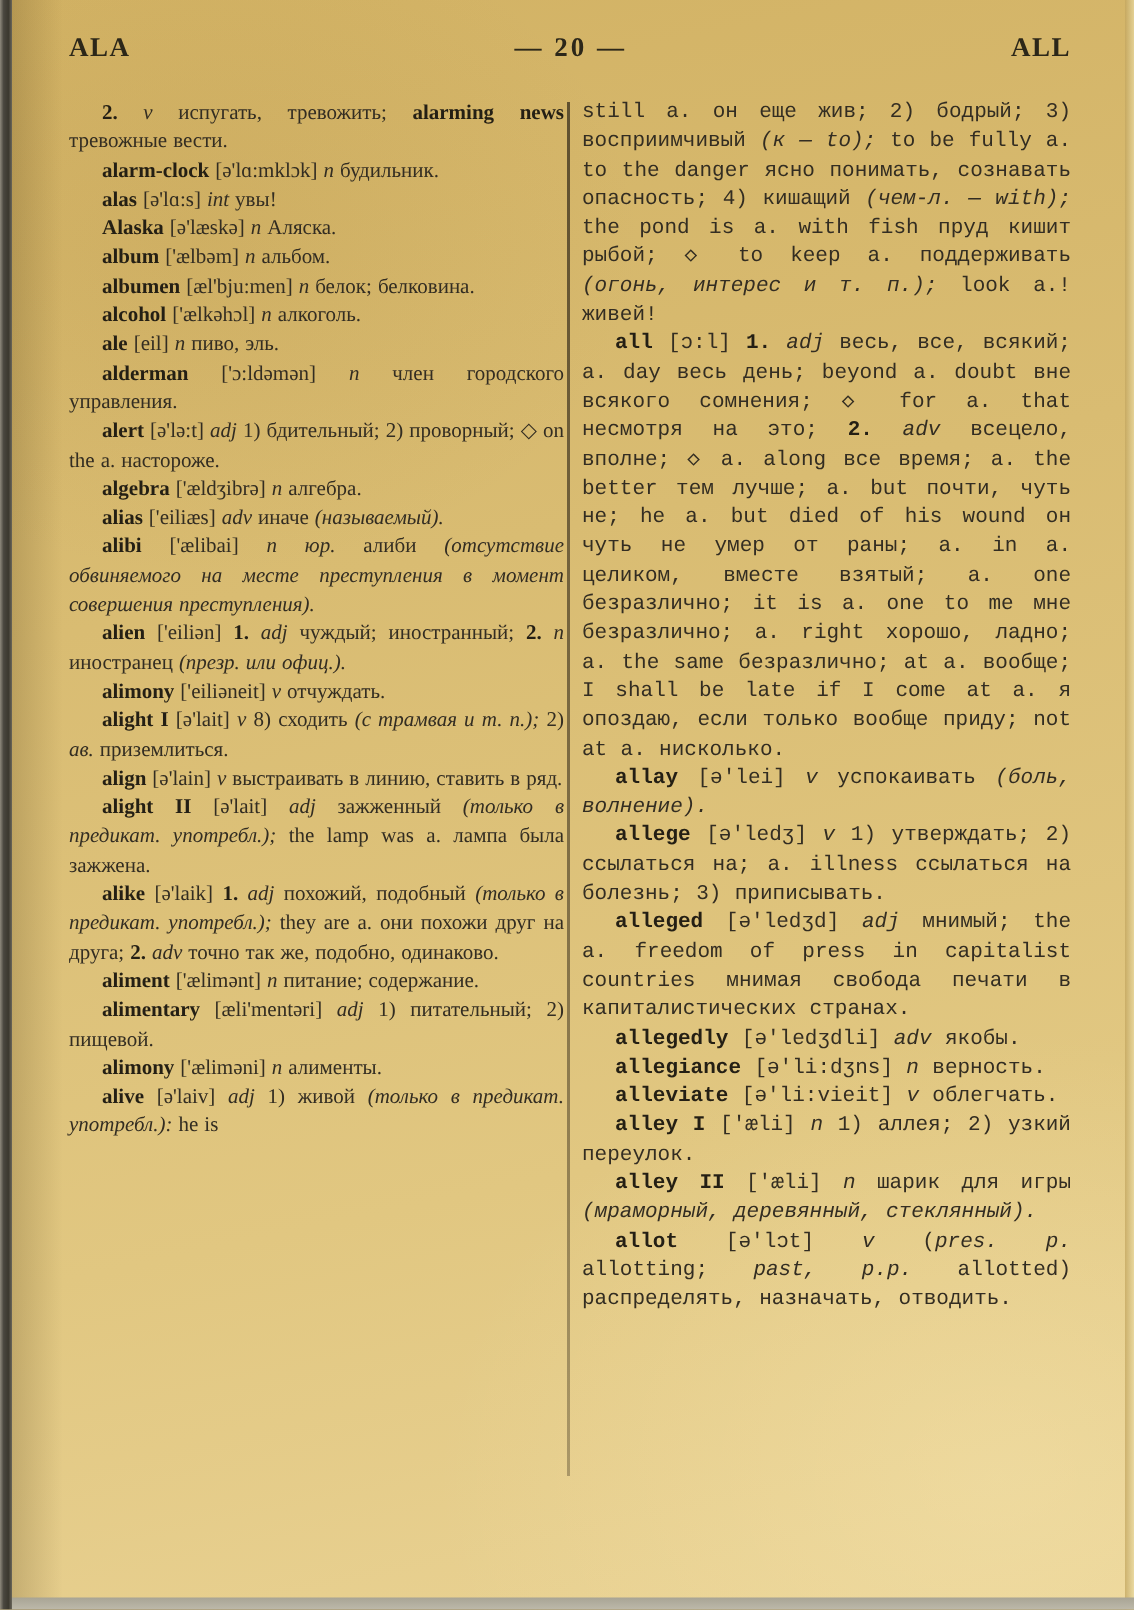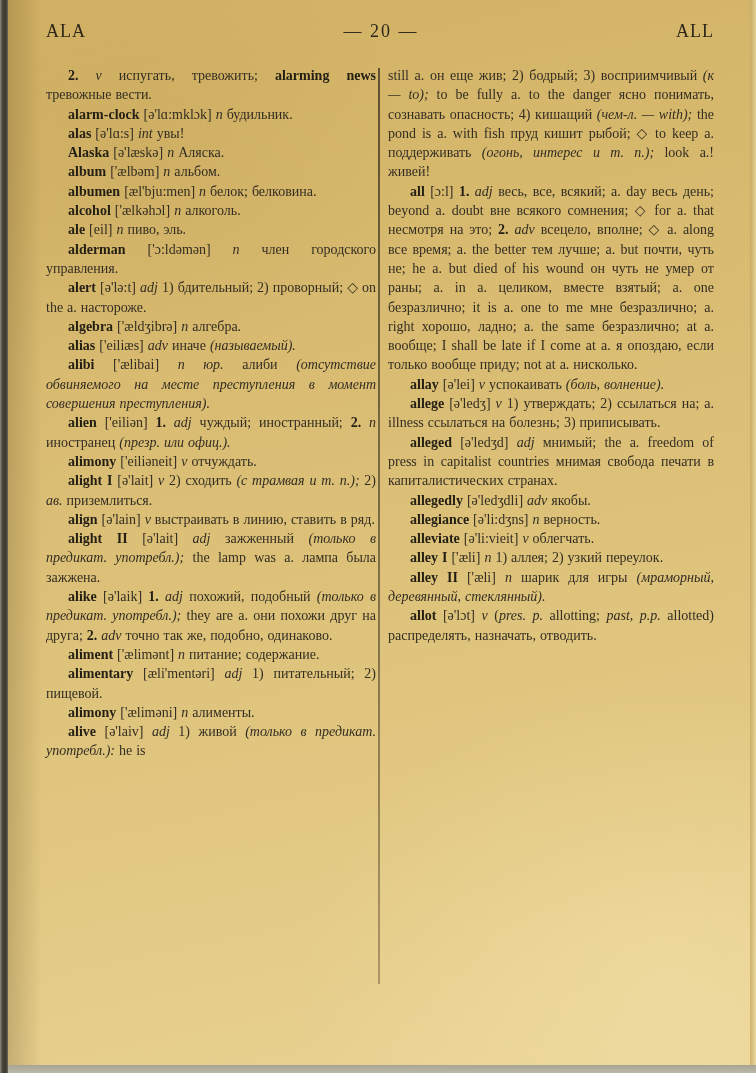--- a/index.html
+++ b/index.html
@@ -22,32 +22,32 @@
   }
   .edge-left{position:absolute;left:0;top:0;width:8px;height:100%;
     background:linear-gradient(90deg,#8f8a7d 0%,#4a473f 30%,#3b382f 70%,#6a665a 100%);}
   .edge-bottom{position:absolute;left:8px;right:0;bottom:0;height:8px;
     background:linear-gradient(180deg,#a8a494,#bdb9aa);}
   .edge-right{position:absolute;right:0;top:0;width:6px;height:100%;
     background:linear-gradient(270deg,#e8d9a2,#c2a55e);opacity:.75;}
   .header{
     position:absolute;top:21px;left:46px;width:668px;
     display:flex;justify-content:space-between;align-items:baseline;
-    font-weight:normal;font-size:18px;letter-spacing:1px;color:#2c2719;
+    font-weight:bold;font-size:18px;letter-spacing:1px;color:#2c2719;
   }
   .header .center{letter-spacing:2px;}
   .divider{position:absolute;left:378px;top:68px;width:2px;height:916px;
     background:linear-gradient(180deg,rgba(56,46,28,0.75) 0%,rgba(56,46,28,0.55) 60%,rgba(56,46,28,0.35) 100%);}
   .col{
     position:absolute;top:66px;text-align:justify;
     font-size:14px;line-height:19.3px;color:#332d22;
     word-spacing:0.5px;
   }
   .col-left{left:46px;width:330px;}
-  .col-right{left:388px;width:326px;}
+  .col-right{left:388px;width:326px;font-family:Liberation Mono, monospace;}
   .entry{margin:0;text-indent:22px;}
   .entry.noindent{text-indent:0;}
   .s-b{font-weight:bold;color:#241f14;}
   .s-i{font-style:italic;}
   .s-n{}
 </style>
 </head>
 <body>
 
 <div class="page">
@@ -70,21 +70,21 @@
       <p class="entry"><span class="s-b">albumen</span><span class="s-n"> [æl'bju:men] </span><span class="s-i">n</span><span class="s-n"> белок; белковина.</span></p>
       <p class="entry"><span class="s-b">alcohol</span><span class="s-n"> ['ælkəhɔl] </span><span class="s-i">n</span><span class="s-n"> алкоголь.</span></p>
       <p class="entry"><span class="s-b">ale</span><span class="s-n"> [eil] </span><span class="s-i">n</span><span class="s-n"> пиво, эль.</span></p>
       <p class="entry"><span class="s-b">alderman</span><span class="s-n"> ['ɔ:ldəmən] </span><span class="s-i">n</span><span class="s-n"> член городского управления.</span></p>
       <p class="entry"><span class="s-b">alert</span><span class="s-n"> [ə'lə:t] </span><span class="s-i">adj</span><span class="s-n"> 1) бдительный; 2) проворный; ◇ on the a. настороже.</span></p>
       <p class="entry"><span class="s-b">algebra</span><span class="s-n"> ['ældʒibrə] </span><span class="s-i">n</span><span class="s-n"> алгебра.</span></p>
       <p class="entry"><span class="s-b">alias</span><span class="s-n"> ['eiliæs] </span><span class="s-i">adv</span><span class="s-n"> иначе </span><span class="s-i">(называемый).</span></p>
       <p class="entry"><span class="s-b">alibi</span><span class="s-n"> ['ælibai] </span><span class="s-i">n</span><span class="s-n"> </span><span class="s-i">юр.</span><span class="s-n"> алиби </span><span class="s-i">(отсутствие обвиняемого на месте преступления в момент совершения преступления).</span></p>
       <p class="entry"><span class="s-b">alien</span><span class="s-n"> ['eiliən] </span><span class="s-b">1. </span><span class="s-i">adj</span><span class="s-n"> чуждый; иностранный; </span><span class="s-b">2. </span><span class="s-i">n</span><span class="s-n"> иностранец </span><span class="s-i">(презр. или офиц.).</span></p>
       <p class="entry"><span class="s-b">alimony</span><span class="s-n"> ['eiliəneit] </span><span class="s-i">v</span><span class="s-n"> отчуждать.</span></p>
-      <p class="entry"><span class="s-b">alight I</span><span class="s-n"> [ə'lait] </span><span class="s-i">v</span><span class="s-n"> 2) сходить </span><span class="s-i">(с трамвая и т. п.);</span><span class="s-n"> 2) </span><span class="s-i">ав.</span><span class="s-n"> приземлиться.</span></p>
+      <p class="entry"><span class="s-b">alight I</span><span class="s-n"> [ə'lait] </span><span class="s-i">v</span><span class="s-n"> 8) сходить </span><span class="s-i">(с трамвая и т. п.);</span><span class="s-n"> 2) </span><span class="s-i">ав.</span><span class="s-n"> приземлиться.</span></p>
       <p class="entry"><span class="s-b">align</span><span class="s-n"> [ə'lain] </span><span class="s-i">v</span><span class="s-n"> выстраивать в линию, ставить в ряд.</span></p>
       <p class="entry"><span class="s-b">alight II</span><span class="s-n"> [ə'lait] </span><span class="s-i">adj</span><span class="s-n"> зажженный </span><span class="s-i">(только в предикат. употребл.);</span><span class="s-n"> the lamp was a. лампа была зажжена.</span></p>
       <p class="entry"><span class="s-b">alike</span><span class="s-n"> [ə'laik] </span><span class="s-b">1. </span><span class="s-i">adj</span><span class="s-n"> похожий, подобный </span><span class="s-i">(только в предикат. употребл.);</span><span class="s-n"> they are a. они похожи друг на друга; </span><span class="s-b">2. </span><span class="s-i">adv</span><span class="s-n"> точно так же, подобно, одинаково.</span></p>
       <p class="entry"><span class="s-b">aliment</span><span class="s-n"> ['ælimənt] </span><span class="s-i">n</span><span class="s-n"> питание; содержание.</span></p>
       <p class="entry"><span class="s-b">alimentary</span><span class="s-n"> [æli'mentəri] </span><span class="s-i">adj</span><span class="s-n"> 1) питательный; 2) пищевой.</span></p>
       <p class="entry"><span class="s-b">alimony</span><span class="s-n"> ['æliməni] </span><span class="s-i">n</span><span class="s-n"> алименты.</span></p>
       <p class="entry"><span class="s-b">alive</span><span class="s-n"> [ə'laiv] </span><span class="s-i">adj</span><span class="s-n"> 1) живой </span><span class="s-i">(только в предикат. употребл.):</span><span class="s-n"> he is</span></p>
     </div>
   <div class="divider"></div>
   <div class="col col-right">

